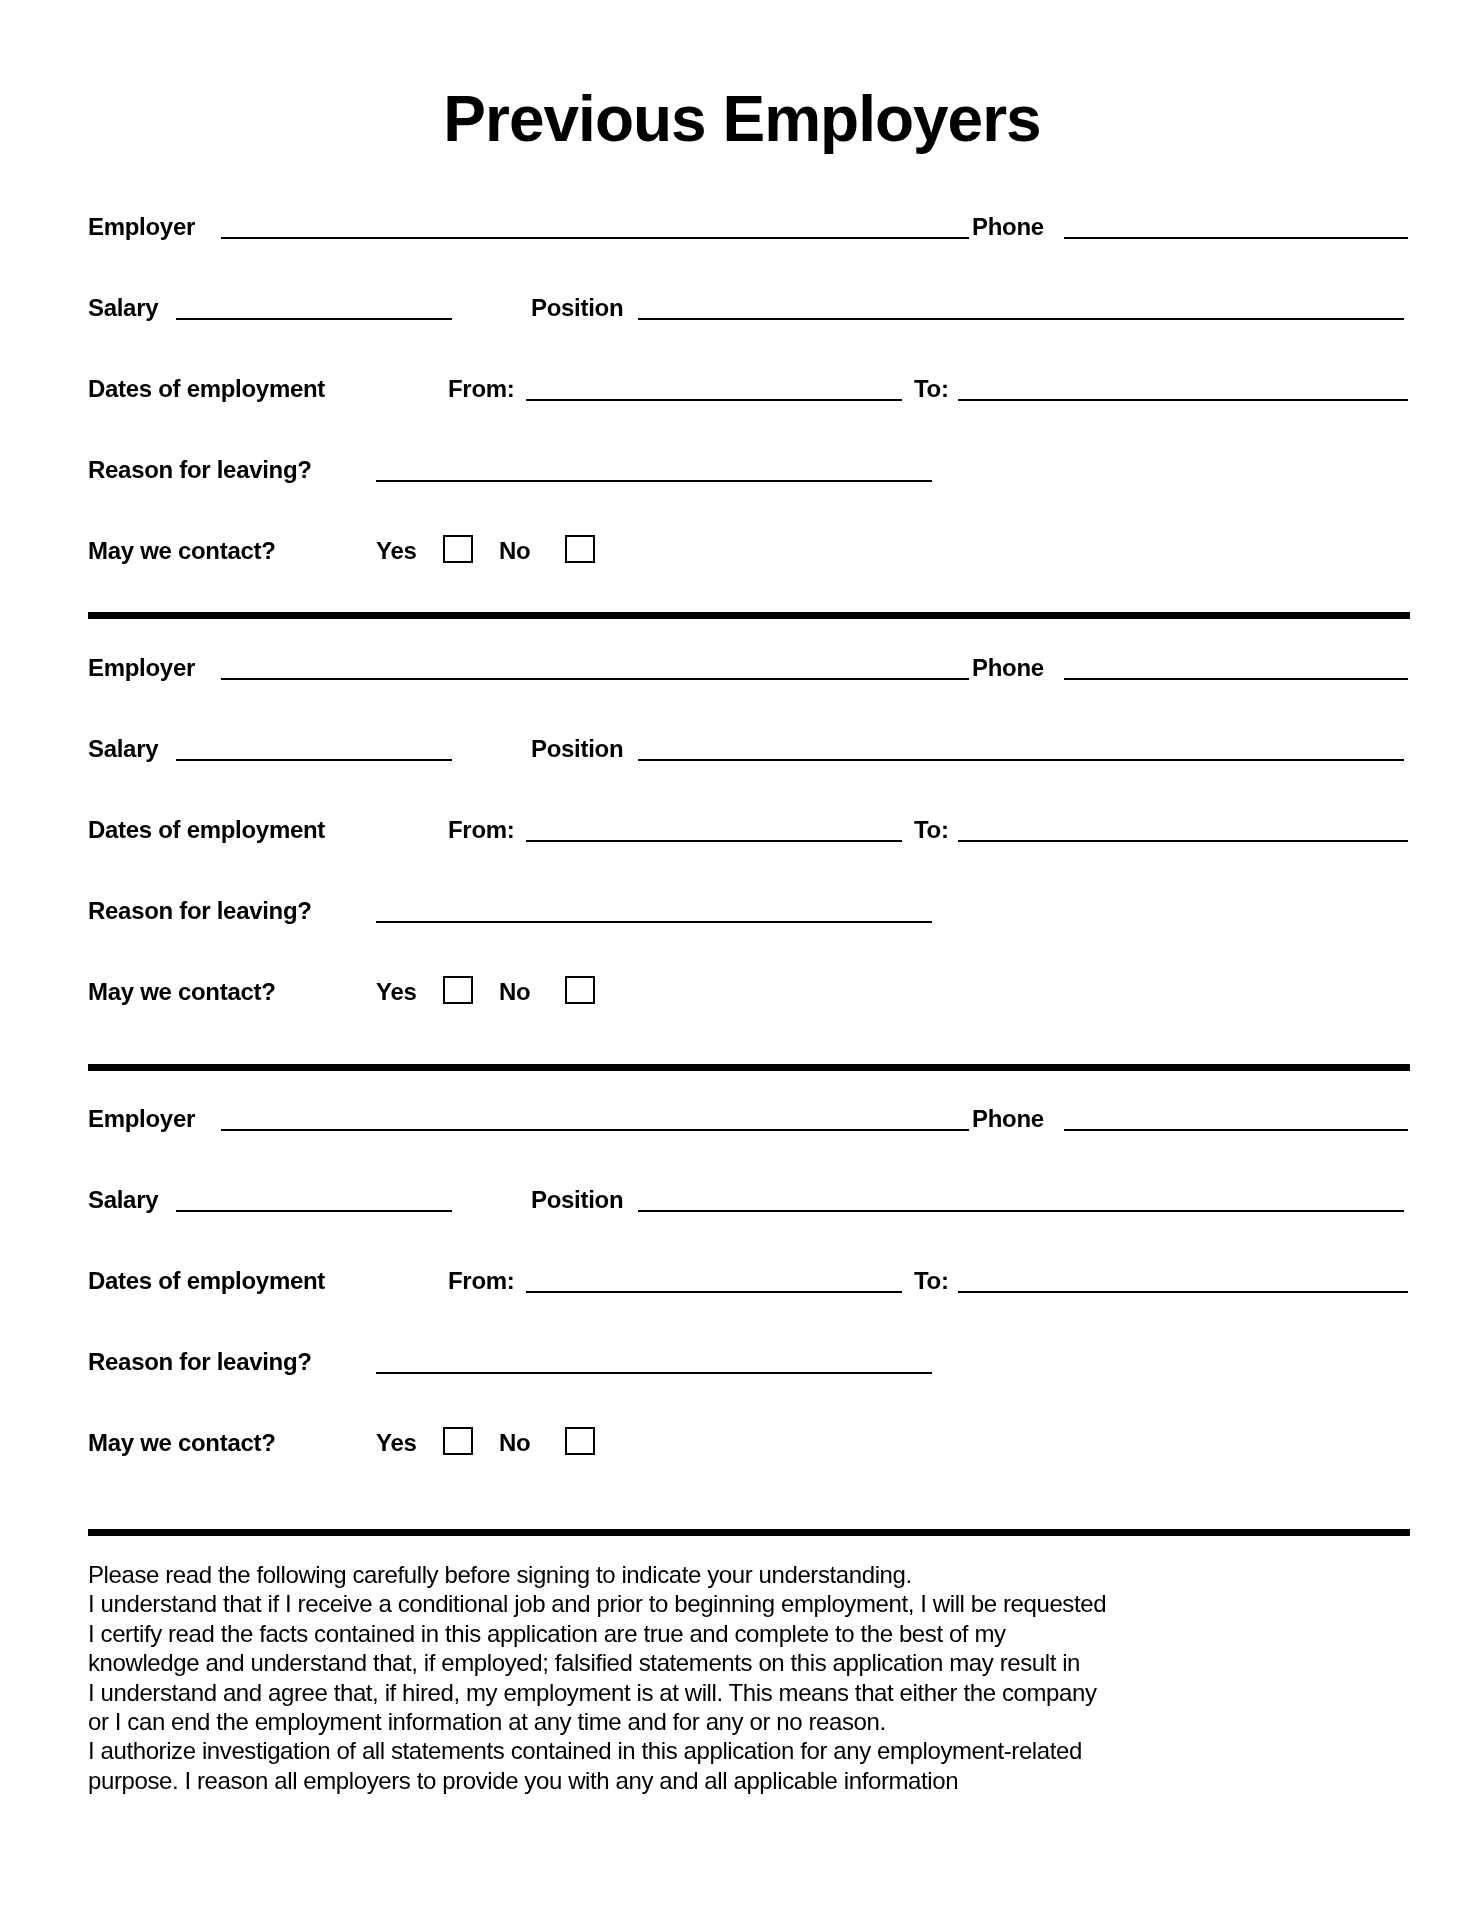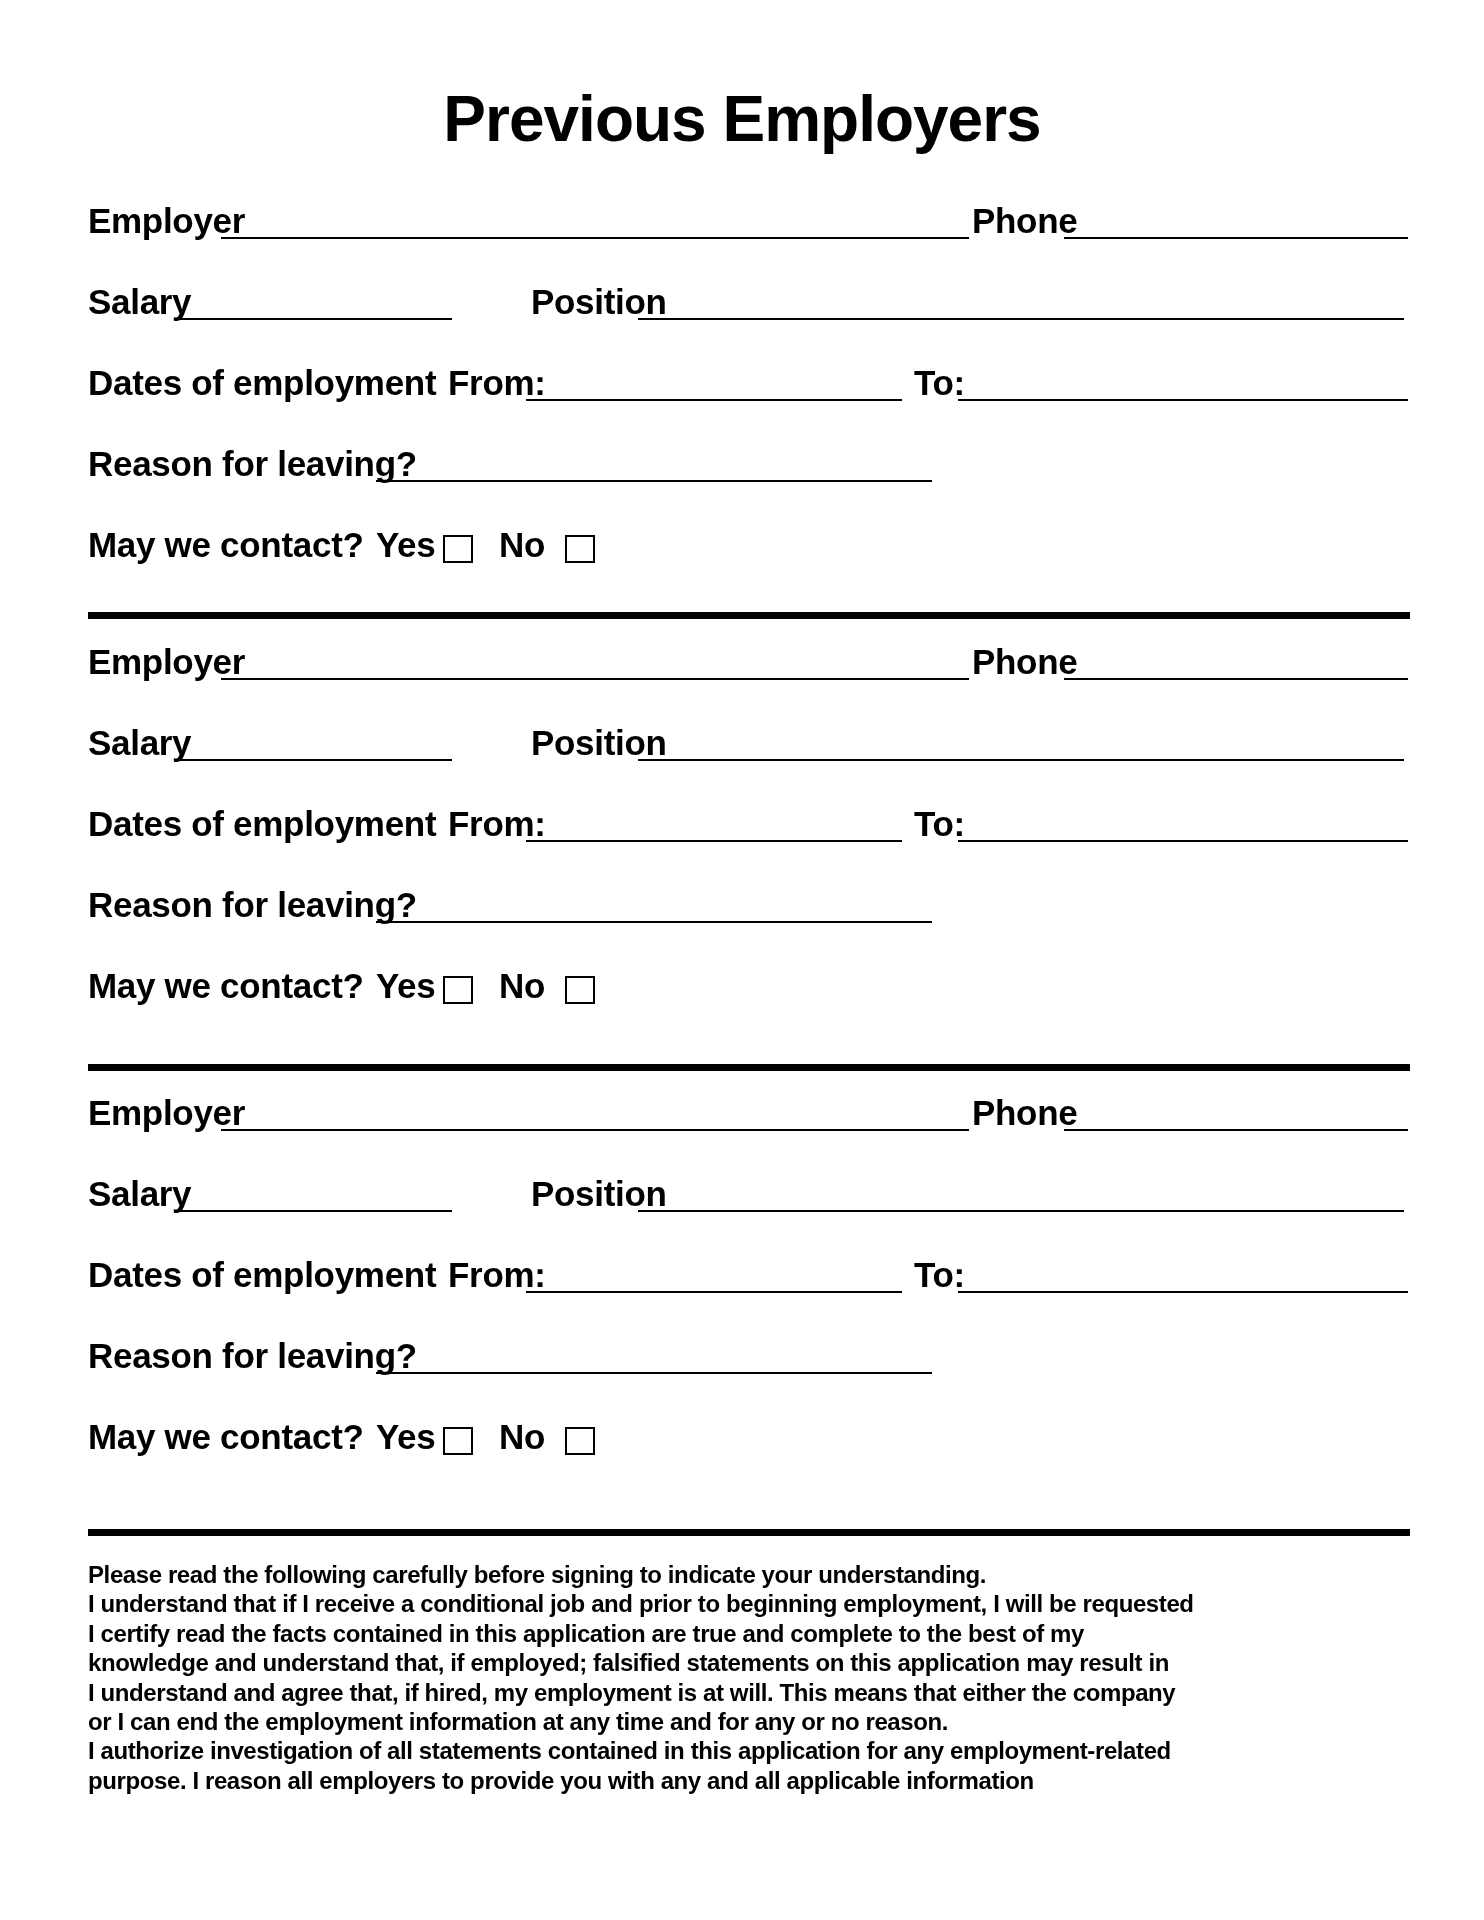--- a/index.html
+++ b/index.html
@@ -2,25 +2,25 @@
 <html><head>
 <meta charset="utf-8">
 <style>
   html, body { margin:0; padding:0; background:#ffffff; }
   body { width:1484px; height:1920px; position:relative; overflow:hidden;
          font-family:"Liberation Sans", sans-serif; color:#000; }
   .title { position:absolute; left:0; width:1484px; top:82px; text-align:center;
            font-size:64px; font-weight:bold; letter-spacing:-1px; }
   .block { position:absolute; left:88px; width:1322px; }
   .row { position:absolute; left:0; width:1322px; height:40px; }
-  .lbl { position:absolute; bottom:4px; font-size:35px; font-weight:bold; white-space:nowrap; letter-spacing:-0.3px; }
+  .lbl { position:absolute; bottom:4px; font-size:24px; font-weight:bold; white-space:nowrap; letter-spacing:-0.3px; }
   .line { position:absolute; bottom:6px; height:0; border-bottom:2px solid #000; }
   .box { position:absolute; bottom:6px; width:30px; height:28px; border:2px solid #000; background:#fff; box-sizing:border-box; cursor:pointer; }
   .rule { position:absolute; left:88px; width:1322px; height:7px; background:#000; }
-  .legal { position:absolute; left:88px; top:1560px; width:1330px; font-size:24px; font-weight:bold;
+  .legal { position:absolute; left:88px; top:1560px; width:1330px; font-size:24px; font-weight:normal;
            line-height:29.4px; letter-spacing:-0.4px; }
   .legal div { white-space:nowrap; }
 </style>
 </head>
 <body>
 
 <div class="title">Previous Employers</div>
 
 <div class="block" style="top:205px;">
   <div class="row" style="top:0px;">

